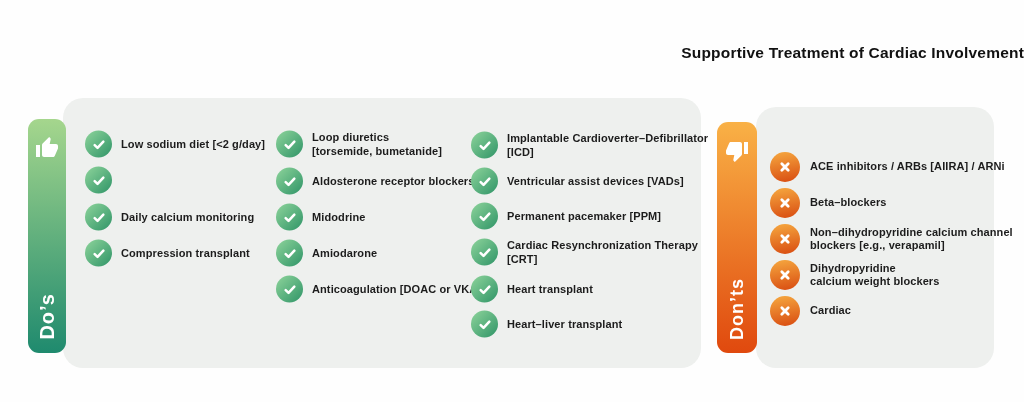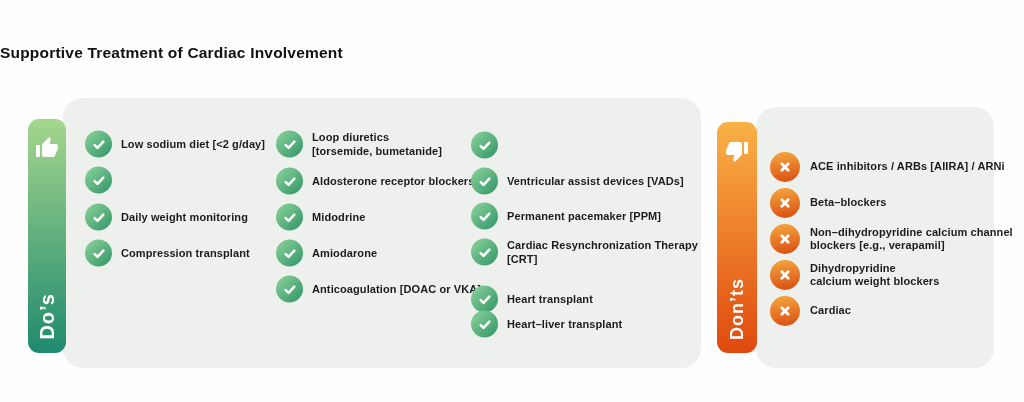--- a/index.html
+++ b/index.html
@@ -4,21 +4,21 @@
 <style>
   html,body { margin:0; padding:0; }
   body {
     width:1024px; height:402px; position:relative; overflow:hidden;
     background:#fefefe;
     font-family:"Liberation Sans","DejaVu Sans",sans-serif;
     -webkit-font-smoothing:antialiased;
   }
   .title {
     position:absolute; left:0; right:0; top:44px;
-    text-align:left; font-size:15.5px; font-weight:800;
+    text-align:right; font-size:15.5px; font-weight:800;
     letter-spacing:.2px; color:var(--title,#111);
   }
   .panel {
     position:absolute; background:var(--panel-bg,#eef0ee);
     border-radius:20px;
   }
   .panel.dos   { left:63px;  top:98px;  width:638px; height:270px; }
   .panel.donts { left:756px; top:107px; width:238px; height:261px; }
 
   .side-bar {
@@ -93,21 +93,21 @@
         <path d="M5.5 12.8l4.3 4.2 8.7-9.2" fill="none" stroke="#fff" stroke-width="3.8" stroke-linecap="round" stroke-linejoin="round"></path>
       </svg>
     </span>
 </div>
 <div class="row" style="left:85px; top:217px">
   <span class="badge check">
       <svg width="16" height="16" viewBox="0 0 24 24">
         <path d="M5.5 12.8l4.3 4.2 8.7-9.2" fill="none" stroke="#fff" stroke-width="3.8" stroke-linecap="round" stroke-linejoin="round"></path>
       </svg>
     </span>
-  <span class="item-label">Daily weight monitoring</span>
+  <span class="item-label">Daily calcium monitoring</span>
 </div>
 <div class="row" style="left:85px; top:253px">
   <span class="badge check">
       <svg width="16" height="16" viewBox="0 0 24 24">
         <path d="M5.5 12.8l4.3 4.2 8.7-9.2" fill="none" stroke="#fff" stroke-width="3.8" stroke-linecap="round" stroke-linejoin="round"></path>
       </svg>
     </span>
   <span class="item-label">Compression transplant</span>
 </div>
 
@@ -152,20 +152,22 @@
     </span>
   <span class="item-label">Anticoagulation [DOAC or VKA]</span>
 </div>
 
 <div class="row" style="left:471px; top:145px">
   <span class="badge check">
       <svg width="16" height="16" viewBox="0 0 24 24">
         <path d="M5.5 12.8l4.3 4.2 8.7-9.2" fill="none" stroke="#fff" stroke-width="3.8" stroke-linecap="round" stroke-linejoin="round"></path>
       </svg>
     </span>
+  <span class="item-label">Implantable Cardioverter–Defibrillator
+[ICD]</span>
 </div>
 <div class="row" style="left:471px; top:181px">
   <span class="badge check">
       <svg width="16" height="16" viewBox="0 0 24 24">
         <path d="M5.5 12.8l4.3 4.2 8.7-9.2" fill="none" stroke="#fff" stroke-width="3.8" stroke-linecap="round" stroke-linejoin="round"></path>
       </svg>
     </span>
   <span class="item-label">Ventricular assist devices [VADs]</span>
 </div>
 <div class="row" style="left:471px; top:216px">
@@ -178,21 +180,21 @@
 </div>
 <div class="row" style="left:471px; top:252px">
   <span class="badge check">
       <svg width="16" height="16" viewBox="0 0 24 24">
         <path d="M5.5 12.8l4.3 4.2 8.7-9.2" fill="none" stroke="#fff" stroke-width="3.8" stroke-linecap="round" stroke-linejoin="round"></path>
       </svg>
     </span>
   <span class="item-label">Cardiac Resynchronization Therapy
 [CRT]</span>
 </div>
-<div class="row" style="left:471px; top:299px">
+<div class="row" style="left:471px; top:289px">
   <span class="badge check">
       <svg width="16" height="16" viewBox="0 0 24 24">
         <path d="M5.5 12.8l4.3 4.2 8.7-9.2" fill="none" stroke="#fff" stroke-width="3.8" stroke-linecap="round" stroke-linejoin="round"></path>
       </svg>
     </span>
   <span class="item-label">Heart transplant</span>
 </div>
 <div class="row" style="left:471px; top:324px">
   <span class="badge check">
       <svg width="16" height="16" viewBox="0 0 24 24">

